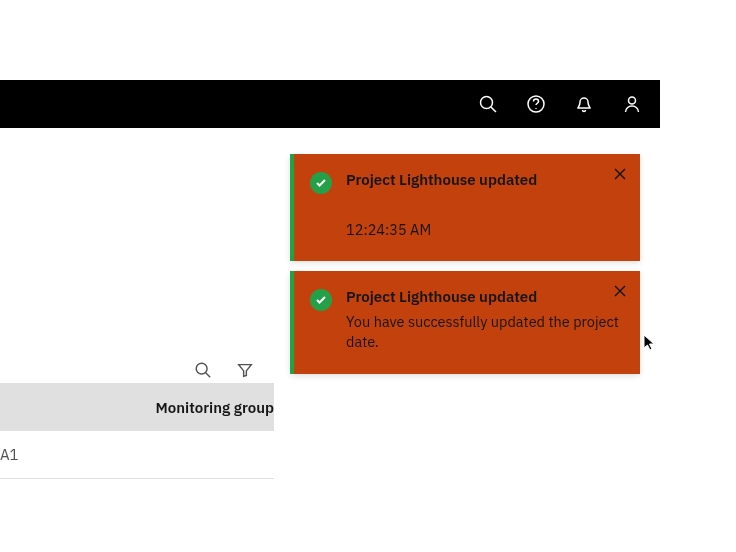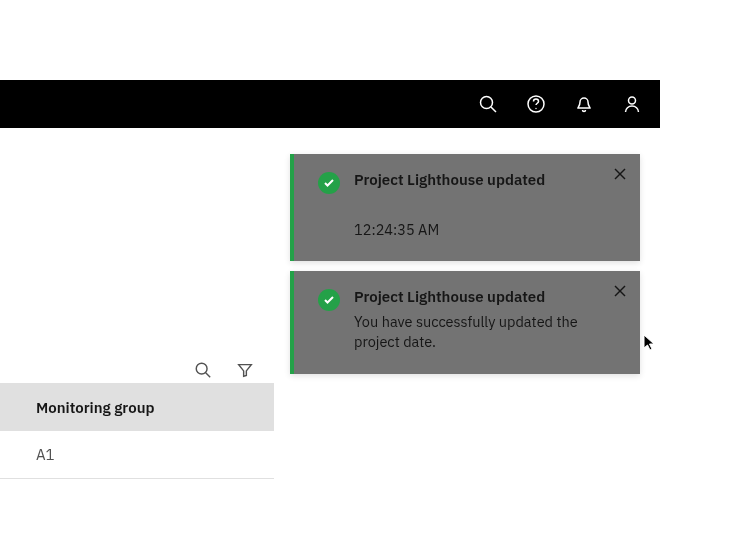--- a/index.html
+++ b/index.html
@@ -68,44 +68,44 @@
   left: 0;
   width: 274px;
   height: 48px;
   background: #e0e0e0;
   display: flex;
   align-items: center;
   padding-left: 36px;
   font-size: 15px;
   font-weight: 600;
   color: #161616;
+  justify-content: flex-end;
 }
 .table-row {
   position: absolute;
   top: 351px;
   left: 0;
   width: 274px;
   height: 48px;
   border-bottom: 1px solid #e0e0e0;
   display: flex;
   align-items: center;
-  padding-left: 36px;
   font-size: 15px;
   color: #525252;
 }
 .toasts {
   position: absolute;
   top: 74px;
   left: 290px;
   width: 350px;
 }
 .toast {
-  background: #737373;
+  background: #c2410c;
   border-left: 4px solid #24a148;
-  padding: 16px 16px 22px 24px;
+  padding: 16px 16px 22px 16px;
   margin-bottom: 10px;
   display: flex;
   gap: 14px;
   position: relative;
   box-shadow: 0 2px 6px rgba(0,0,0,0.12);
 }
 .toast-status {
   width: 22px;
   height: 22px;
   border-radius: 50%;

